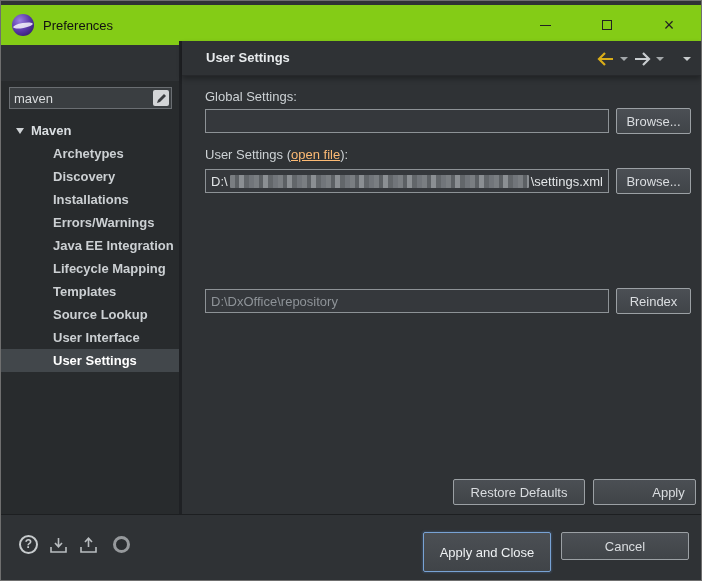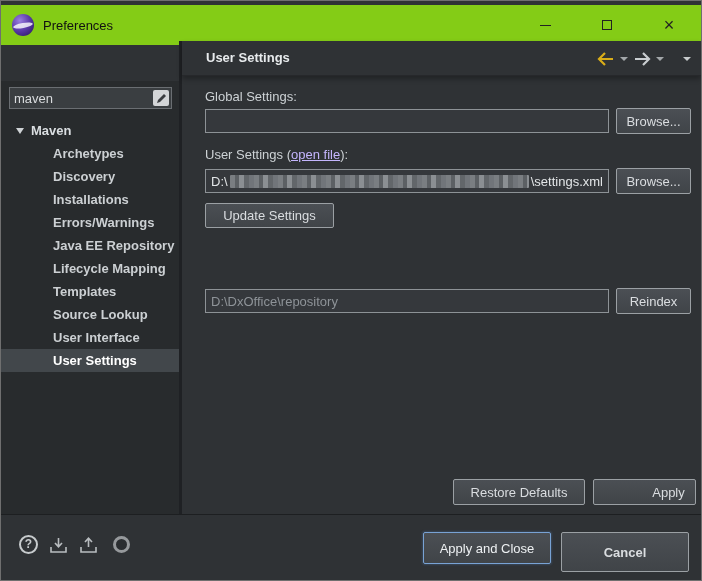--- a/index.html
+++ b/index.html
@@ -61,21 +61,21 @@
   .dd { width:0; height:0; border-left:4px solid transparent; border-right:4px solid transparent;
     border-top:4px solid #a3a7aa; }
   .view-dd { margin-left:14px; border-top-color:#c7cbcd; }
 
   
   .content { position:absolute; left:181px; top:76px; right:0; bottom:66px; background:#2f3235; }
   .form-label { position:absolute; color:#cdd2d5; }
   #lbl-global { left:23px; top:12px; }
   #lbl-user   { left:23px; top:70px; }
   #lbl-repo   { left:23px; top:188px; }
-  .link { color:#c4b5fd; text-decoration:underline; cursor:pointer; }
+  .link { color:#fdba74; text-decoration:underline; cursor:pointer; }
   .text-input { position:absolute; background:#35383c; border:1px solid #8d9296; color:#e2e5e7;
     font:13px "Liberation Sans", sans-serif; padding:0 5px; }
   #inp-global { left:23px; top:32px;  width:404px; height:24px; }
   #inp-user   { left:23px; top:92px;  width:404px; height:24px; display:flex; align-items:center; }
   #inp-repo   { left:23px; top:212px; width:404px; height:24px; color:#8e9398; }
   #inp-user span { white-space:pre; }
   .redacted { flex:1; height:13px; margin:0 2px; border-radius:1px;
     background:repeating-linear-gradient(90deg,#7a7e82 0 5px,#5c6064 5px 9px,#8b8f93 9px 14px,#62666a 14px 19px,#71757a 19px 24px);
     filter:blur(.7px); }
   .btn { position:absolute; background:linear-gradient(#4b4f54,#404448); border:1px solid #9ba0a4;
@@ -90,23 +90,23 @@
   
   .footer { position:absolute; left:0; bottom:0; width:100%; height:66px; background:#2f3235;
     border-top:1px solid #1d1f21; }
   .ficon-help { position:absolute; left:18px; top:20px; width:19px; height:19px;
     border:2px solid #c7cbcd; border-radius:50%; color:#c7cbcd; font-size:12px; font-weight:bold;
     text-align:center; line-height:15px; }
   .ficon-svg { position:absolute; top:22px; }
   #icon-import { left:48px; } #icon-export { left:78px; }
   .ficon-record { position:absolute; left:112px; top:21px; width:17px; height:17px;
     border:3px solid #96999c; border-radius:50%; background:#2a2d30; }
-  #btn-apply-close { left:422px; top:17px; width:128px; height:32px;
+  #btn-apply-close { left:422px; top:17px; width:128px; height:40px;
     border:1px solid #78a2d4; box-shadow:0 0 2px 1px rgba(90,140,200,.25); color:#eef1f3; }
-  #btn-cancel { left:560px; top:17px; width:128px; height:40px;font-weight:bold; }
+  #btn-cancel { left:560px; top:17px; width:128px; height:28px; }
 </style>
 </head>
 <body>
 
 <div class="window">
 
   <div class="titlebar">
     <div class="app-icon"></div>
     <div class="window-title">Preferences</div>
     <div class="win-btn win-min">
@@ -129,21 +129,21 @@
     </div>
     <div class="tree">
       <div class="tree-row root">
         <span class="twistie"></span>
         <span>Maven</span>
       </div>
       <div class="tree-row"><span>Archetypes</span></div>
       <div class="tree-row"><span>Discovery</span></div>
       <div class="tree-row"><span>Installations</span></div>
       <div class="tree-row"><span>Errors/Warnings</span></div>
-      <div class="tree-row"><span>Java EE Repository</span></div>
+      <div class="tree-row"><span>Java EE Integration</span></div>
       <div class="tree-row"><span>Lifecycle Mapping</span></div>
       <div class="tree-row"><span>Templates</span></div>
       <div class="tree-row"><span>Source Lookup</span></div>
       <div class="tree-row"><span>User Interface</span></div>
       <div class="tree-row selected"><span>User Settings</span></div>
     </div>
     <div class="hscroll">
       <span class="scroll-btn">‹</span>
       <span class="scroll-track">
           <span class="scroll-thumb"></span>
@@ -173,21 +173,20 @@
     <input class="text-input" id="inp-global" value="" style="">
     <button class="btn" id="btn-browse1">Browse...</button>
 
     <div class="form-label" id="lbl-user"><span>User Settings (</span><a class="link">open file</a><span>):</span></div>
     <div class="text-input" id="inp-user">
       <span>D:\</span>
       <span class="redacted"></span>
       <span>\settings.xml</span>
     </div>
     <button class="btn" id="btn-browse2">Browse...</button>
-    <button class="btn" id="btn-update">Update Settings</button>
 
     <input class="text-input" id="inp-repo" value="D:\DxOffice\repository" style="">
     <button class="btn" id="btn-reindex">Reindex</button>
 
     <button class="btn" id="btn-restore">Restore Defaults</button>
     <button class="btn" id="btn-apply">Apply</button>
   </div>
 
   <div class="footer">
     <div class="ficon-help">?</div>

